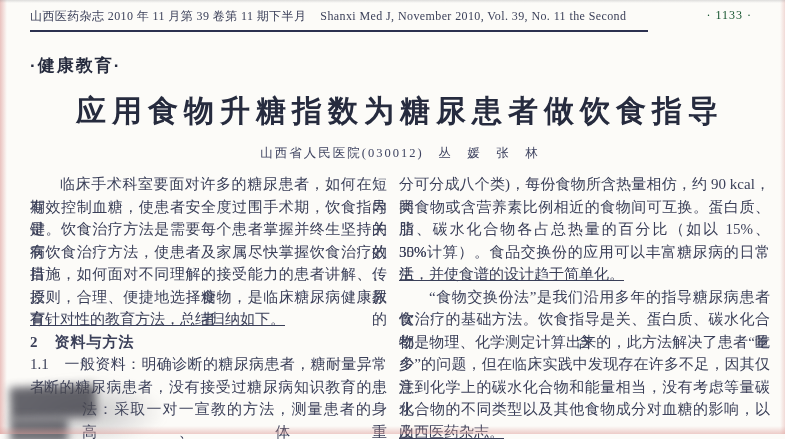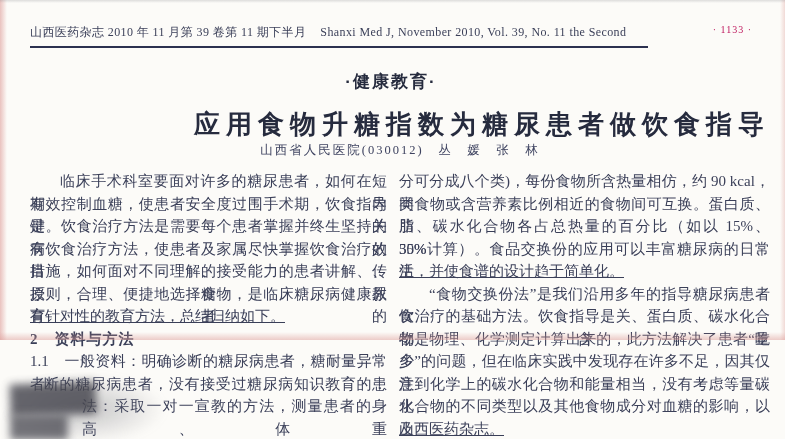--- a/index.html
+++ b/index.html
@@ -18,44 +18,44 @@
   .edge{position:absolute;pointer-events:none;z-index:5;}
   .edge-left{left:0;top:0;width:7px;height:100%;
     background:linear-gradient(to right, rgba(221,156,152,.6), rgba(221,156,152,0));}
   .edge-bottom{left:0;bottom:0;width:100%;height:8px;
     background:linear-gradient(to top, rgba(221,156,152,.5), rgba(221,156,152,0));}
   .edge-right{right:0;top:0;width:5px;height:100%;
     background:linear-gradient(to left, rgba(221,156,152,.35), rgba(221,156,152,0));}
   .edge-top{left:0;top:0;width:100%;height:3px;
     background:linear-gradient(to bottom, rgba(140,140,145,.28), rgba(140,140,145,0));}
 
-  .page{position:relative;width:785px;height:340px;padding:24px 15px 0 30px;}
+  .page{position:relative;width:785px;height:434px;padding:8px 15px 0 30px;}
 
   .running-head{display:flex;align-items:flex-start;font-size:12px;color:var(--ink);}
   .running-head-left{
     width:618px;border-bottom:2px solid var(--rule);padding-bottom:5px;
     letter-spacing:.4px;white-space:nowrap;overflow:hidden;
   }
   .running-head-left .en{margin-left:14px;}
-  .folio{margin-left:auto;padding-right:18px;font-size:10px;letter-spacing:1px;color:#be185d;}
+  .folio{margin-left:auto;padding-right:18px;font-size:12px;letter-spacing:1px;color:#14532d;}
 
   .section-label{
-    margin-top:22px;text-align:center;padding-right:18px;
+    margin-top:22px;text-align:left;padding-right:18px;
     font-family:"Liberation Sans","DejaVu Sans",sans-serif;
     font-weight:bold;font-size:17px;color:#262b3e;letter-spacing:2px;
   }
 
   .article-title{
-    margin-top:14px;text-align:right;
-    font-size:26px;font-weight:bold;color:var(--title-ink);letter-spacing:6px;
+    margin-top:14px;text-align:center;
+    font-size:30px;font-weight:bold;color:var(--title-ink);letter-spacing:6px;
     white-space:nowrap;
   }
 
   .byline{
-    text-align:center;font-size:12.5px;color:#3e4360;letter-spacing:2px;
+    margin-top:13px;text-align:center;font-size:12.5px;color:#3e4360;letter-spacing:2px;
   }
 
   .columns{display:flex;margin-top:11px;gap:12px;}
   .col{position:relative;font-size:15px;line-height:22.5px;color:var(--ink);}
   .col-left{width:357px;}
   .col-right{width:371px;}
   .line{
     text-align:justify;text-align-last:justify;text-justify:inter-character;
     white-space:normal;height:22.5px;overflow:visible;
   }

